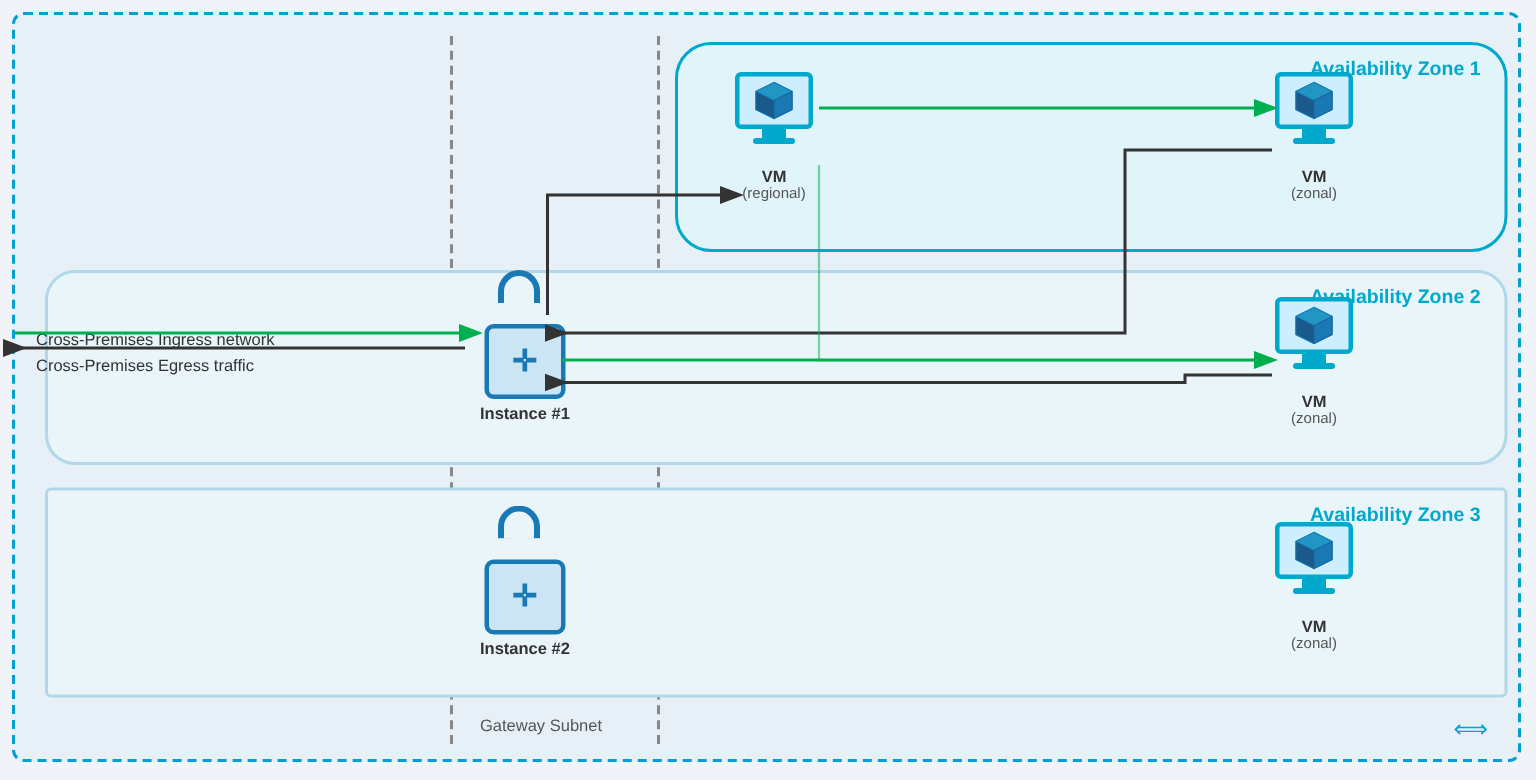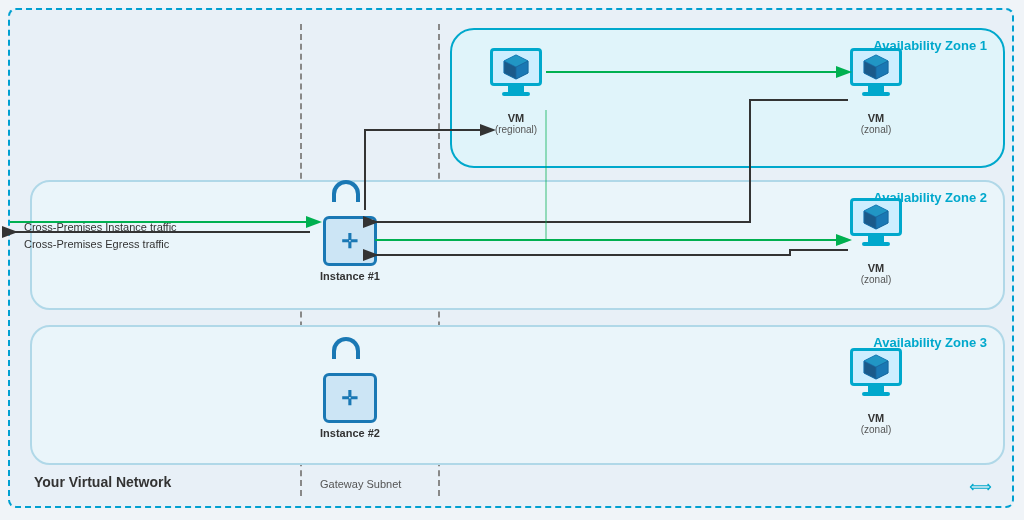--- a/index.html
+++ b/index.html
@@ -76,21 +76,21 @@
       border: 2px solid #b0d8e8;
       border-radius: 20px;
       background: #eaf5fa;
     }
 
     .row-zone3 {
       position: absolute;
       top: 315px; left: 20px;
       width: 975px; height: 140px;
       border: 2px solid #b0d8e8;
-      border-radius: 20px;
+      border-radius: 4px;
       background: #eaf5fa;
     }
 
     .zone-label {
       position: absolute;
       top: 8px; right: 16px;
       font-size: 13px;
       color: #00a8cc;
       font-weight: 600;
     }
@@ -216,21 +216,20 @@
       bottom: 10px; right: 20px;
       color: #00a8cc;
       font-size: 16px;
     }
   </style>
 </head>
 <body>
 
 <div class="outer-border">
 
-  <div class="your-virtual-network-label">Your Virtual Network</div>
 
   <div class="gateway-subnet-label">Gateway Subnet</div>
 
   <div class="gateway-subnet-region"></div>
 
 
   <div class="row-zone1">
     <div class="zone-label">Availability Zone 1</div>
   </div>
 
@@ -315,21 +314,21 @@
   <div class="gateway-icon" style="top: 345px; left: 310px;">
     <div style="position:relative; width:54px; height:68px;">
       <div class="lock-shackle"></div>
       <div class="lock-body" style="position:absolute; bottom:0;">
         <div class="lock-arrows">✛</div>
       </div>
     </div>
     <div class="instance-label">Instance #2</div>
   </div>
 
-  <div class="cross-premises-ingress">Cross-Premises Instance traffic</div>
+  <div class="cross-premises-ingress">Cross-Premises Ingress network</div>
   <div class="cross-premises-egress">Cross-Premises Egress traffic</div>
 
   <div class="nav-dots">⟺</div>
 
 </div>
 
 <svg class="arrows-svg" xmlns="http://www.w3.org/2000/svg">
   <defs>
     <marker id="arrowGreen" markerWidth="8" markerHeight="8" refX="6" refY="3" orient="auto">
       <path d="M0,0 L0,6 L8,3 z" fill="#00b050"></path>

